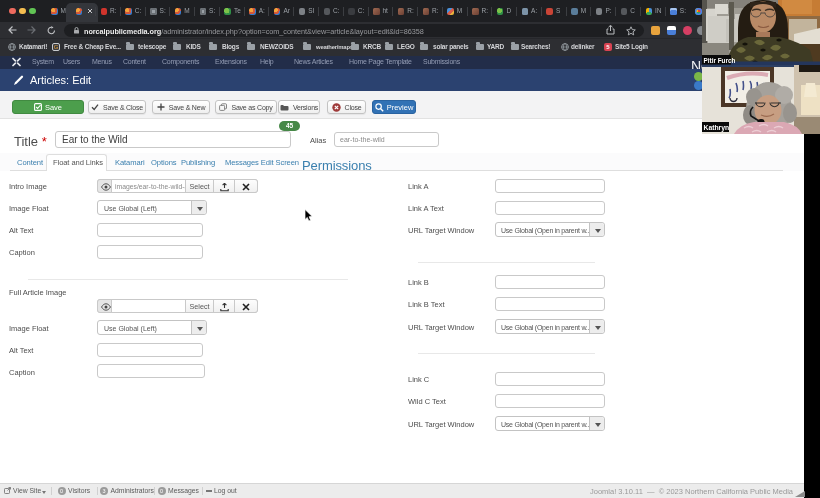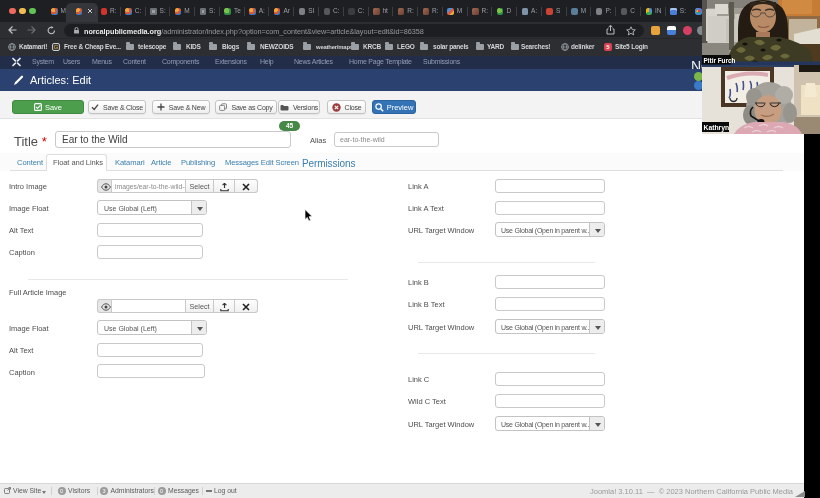--- a/index.html
+++ b/index.html
@@ -227,24 +227,24 @@
 <div class="abs" style="left:279px;top:121px;width:21px;height:9.5px;border-radius:5px;background:#468847;color:#fff;font-size:6.5px;font-weight:bold;text-align:center;line-height:9.5px">45</div>
 <span class="abs" style="left:310px;top:136px;font-size:7.5px;color:#4d4d4d">Alias</span>
 <div class="inp" style="left:334px;top:132px;width:105px;height:15px"></div>
 <span class="abs" style="left:340px;top:136px;font-size:7px;color:#8a8a8a">ear-to-the-wild</span>
 <div class="abs" style="left:0;top:153px;width:804px;height:18px;background:#fbfbfc"></div>
 <div class="abs" style="left:10px;top:170px;width:773px;height:1px;background:#dedede"></div>
 <div class="abs" style="left:46px;top:154px;width:61px;height:17px;background:#fff;border:1px solid #dedede;border-bottom:none;border-radius:3px 3px 0 0"></div>
 <span class="abs" style="left:17px;top:158px;font-size:7.6px;letter-spacing:-0.1px;color:#3a7fae;white-space:nowrap">Content</span>
 <span class="abs" style="left:53px;top:158px;font-size:7.6px;letter-spacing:-0.1px;color:#555;white-space:nowrap">Float and Links</span>
 <span class="abs" style="left:115px;top:158px;font-size:7.6px;letter-spacing:-0.1px;color:#3a7fae;white-space:nowrap">Katamari</span>
-<span class="abs" style="left:151px;top:158px;font-size:7.6px;letter-spacing:-0.1px;color:#3a7fae;white-space:nowrap">Article</span>
+<span class="abs" style="left:151px;top:158px;font-size:7.6px;letter-spacing:-0.1px;color:#3a7fae;white-space:nowrap">Options</span>
 <span class="abs" style="left:181px;top:158px;font-size:7.6px;letter-spacing:-0.1px;color:#3a7fae;white-space:nowrap">Publishing</span>
 <span class="abs" style="left:225px;top:158px;font-size:7.6px;letter-spacing:-0.1px;color:#3a7fae;white-space:nowrap">Messages Edit Screen</span>
-<span class="abs" style="left:302px;top:158px;font-size:10px;letter-spacing:-0.1px;color:#3a7fae;white-space:nowrap">Permissions</span>
+<span class="abs" style="left:302px;top:158px;font-size:13px;letter-spacing:-0.1px;color:#3a7fae;white-space:nowrap">Permissions</span>
 <span class="lbl" style="left:9px;top:182px">Intro Image</span>
 <div class="abs" style="left:97px;top:179px;width:161px;height:14px;border:1px solid #c9c9c9;border-radius:3px;background:#fff"></div>
 <div class="abs" style="left:97px;top:179px;width:15px;height:14px;background:#e6e6e6;border:1px solid #c9c9c9;border-radius:3px 0 0 3px">
     <svg width="10" height="8" viewBox="0 0 10 8" style="position:absolute;left:2.5px;top:3px">
       <path d="M0.5 4 C2 1.6 3.4 0.8 5 0.8 C6.6 0.8 8 1.6 9.5 4 C8 6.4 6.6 7.2 5 7.2 C3.4 7.2 2 6.4 0.5 4 Z" stroke="#444" stroke-width="0.9" fill="none"></path>
       <circle cx="5" cy="4" r="1.5" fill="#444"></circle>
     </svg>
   </div>
 <span class="abs" style="left:115px;top:182.5px;font-size:6.8px;color:#8a8a8a;white-space:nowrap">images/ear-to-the-wild-a</span>
 <div class="abs" style="left:185px;top:179px;width:29px;height:14px;background:linear-gradient(#fdfdfd,#f0f0f0);border:1px solid #c9c9c9;font-size:7.2px;color:#555;text-align:center;line-height:13px">Select</div>

